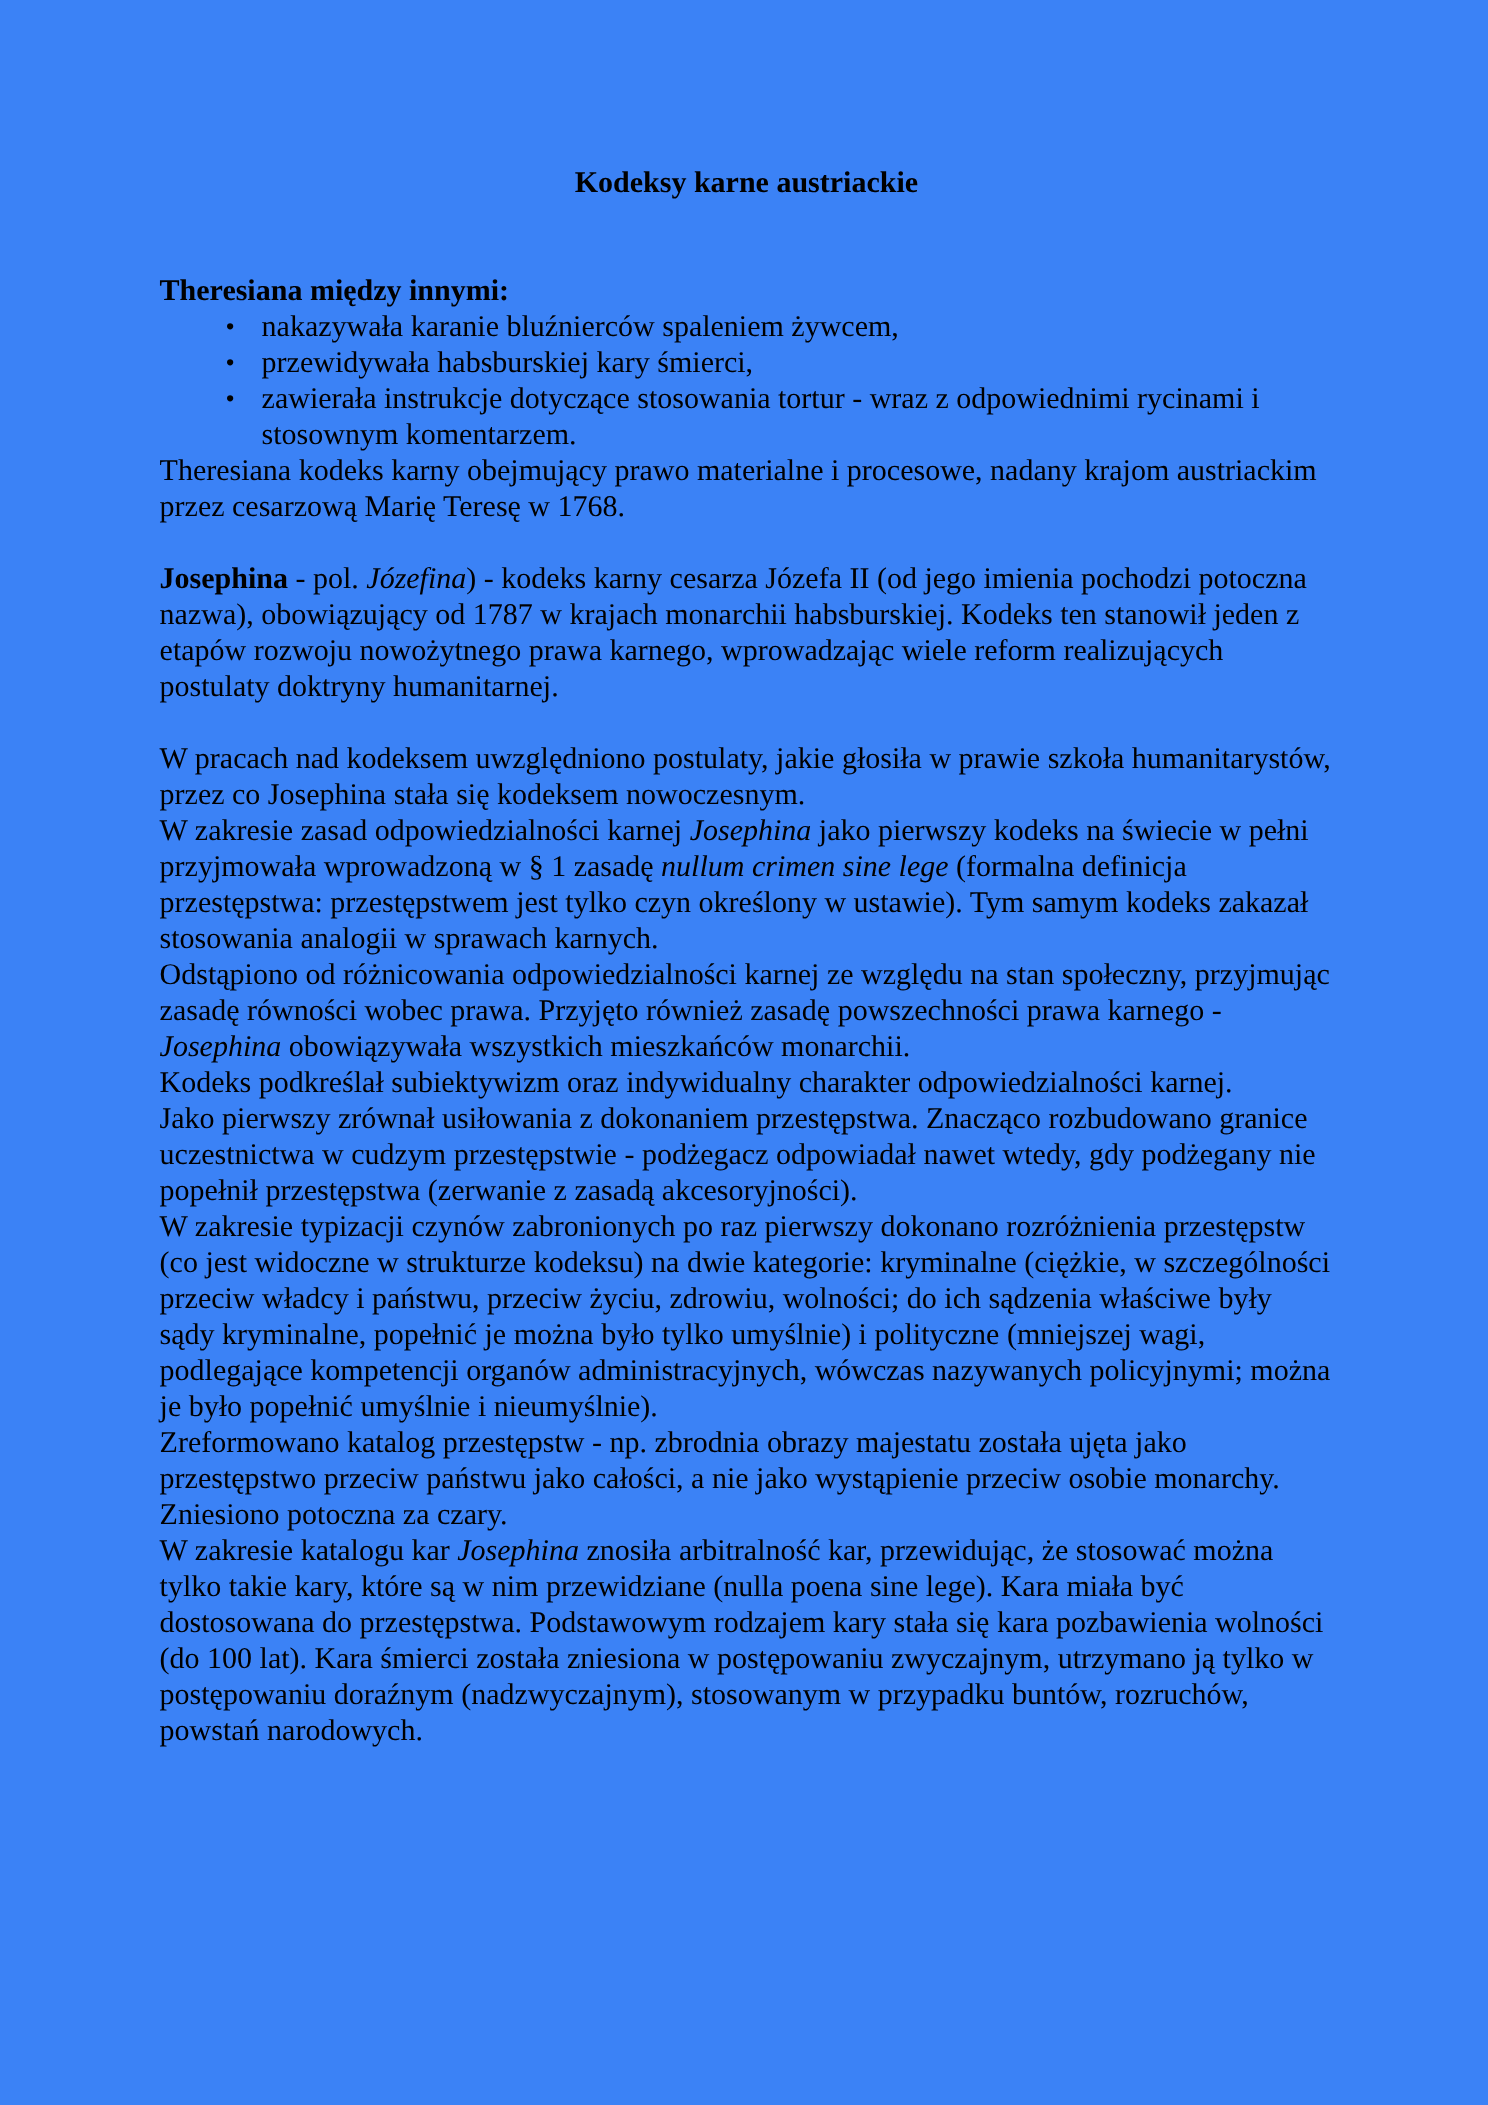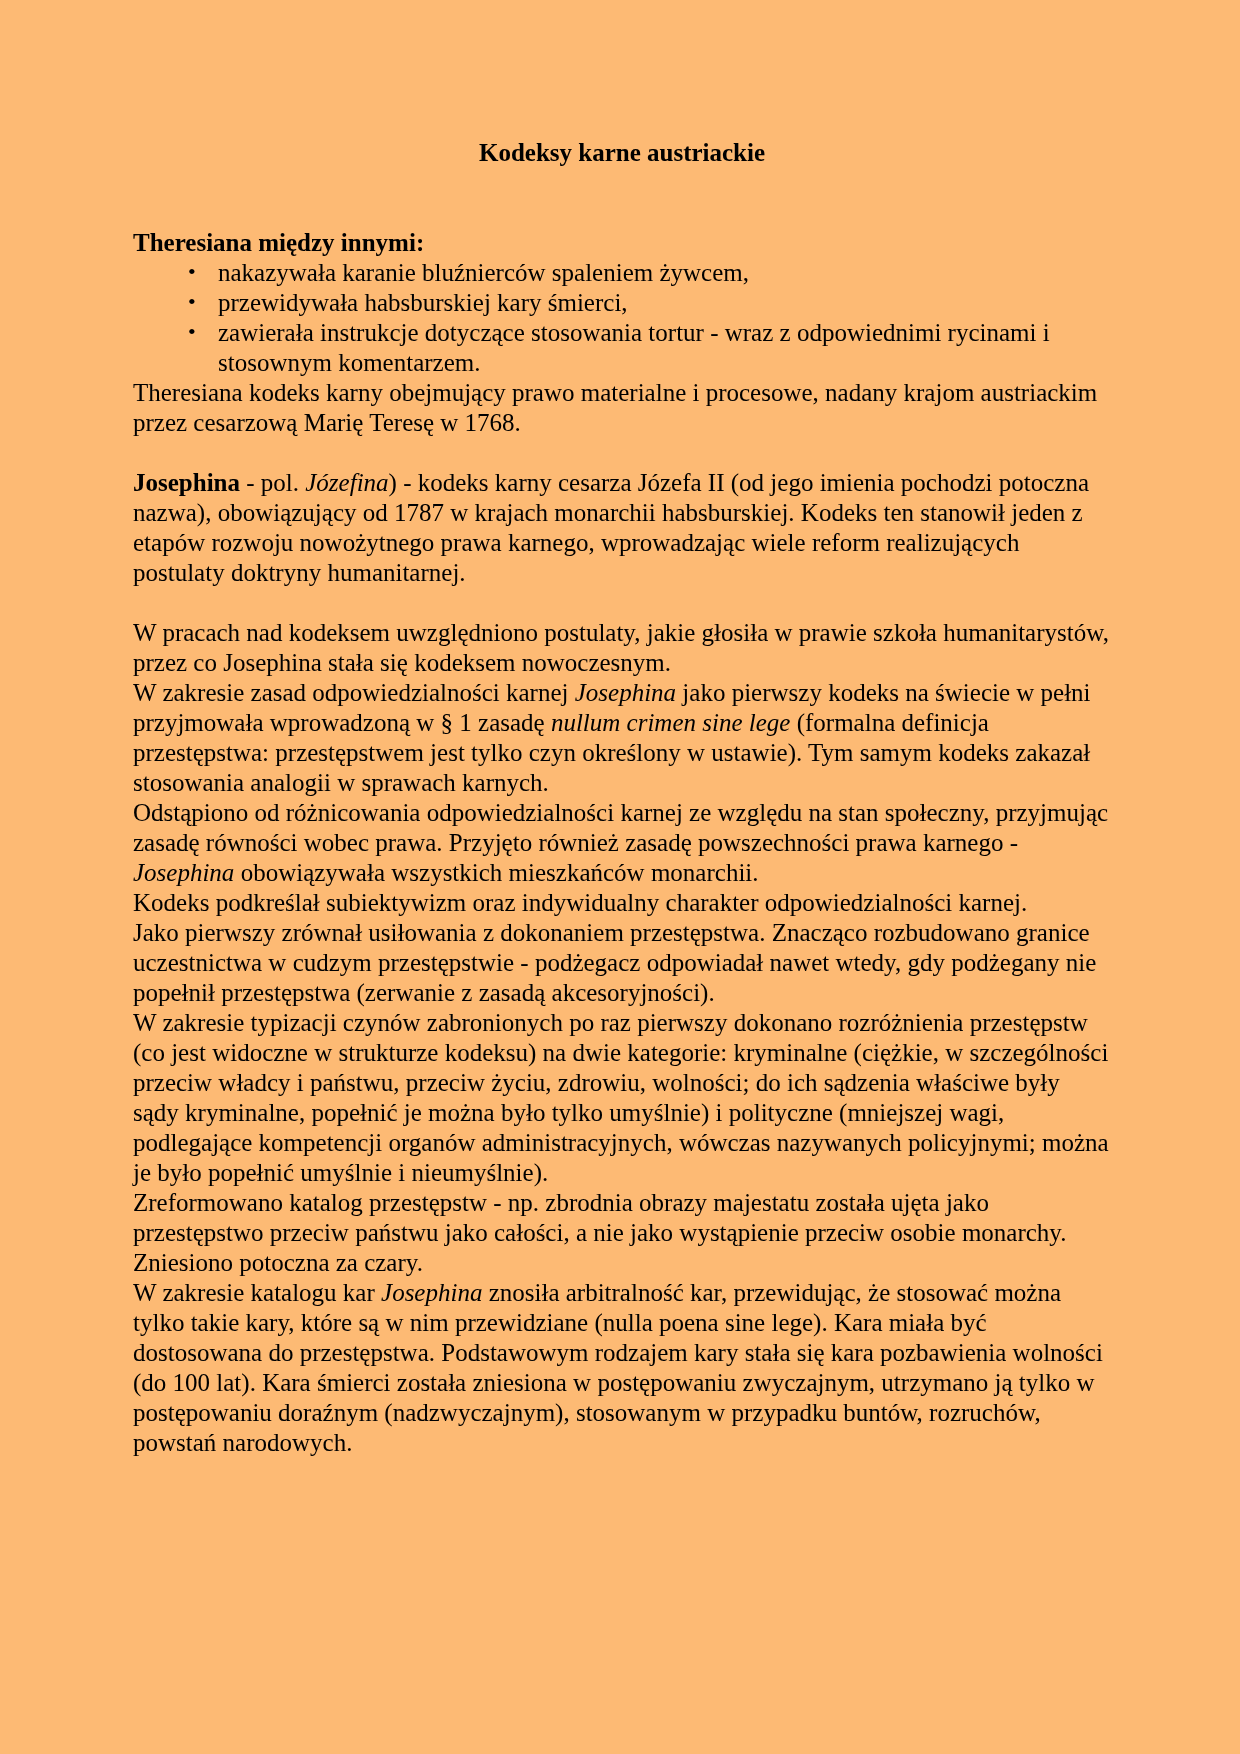--- a/index.html
+++ b/index.html
@@ -4,21 +4,21 @@
 <style>
   html, body {
     margin: 0;
     padding: 0;
     background: #ffffff;
   }
   .page {
     position: relative;
     width: 1240px;
     height: 1754px;
-    background: #fdba74;
+    background: #3b82f6;
     overflow: hidden;
     font-family: "Liberation Serif", "DejaVu Serif", serif;
     color: #000000;
   }
   .content {
     position: absolute;
     left: 133px;
     top: 138px;
     width: 978px;
     font-size: 25px;

